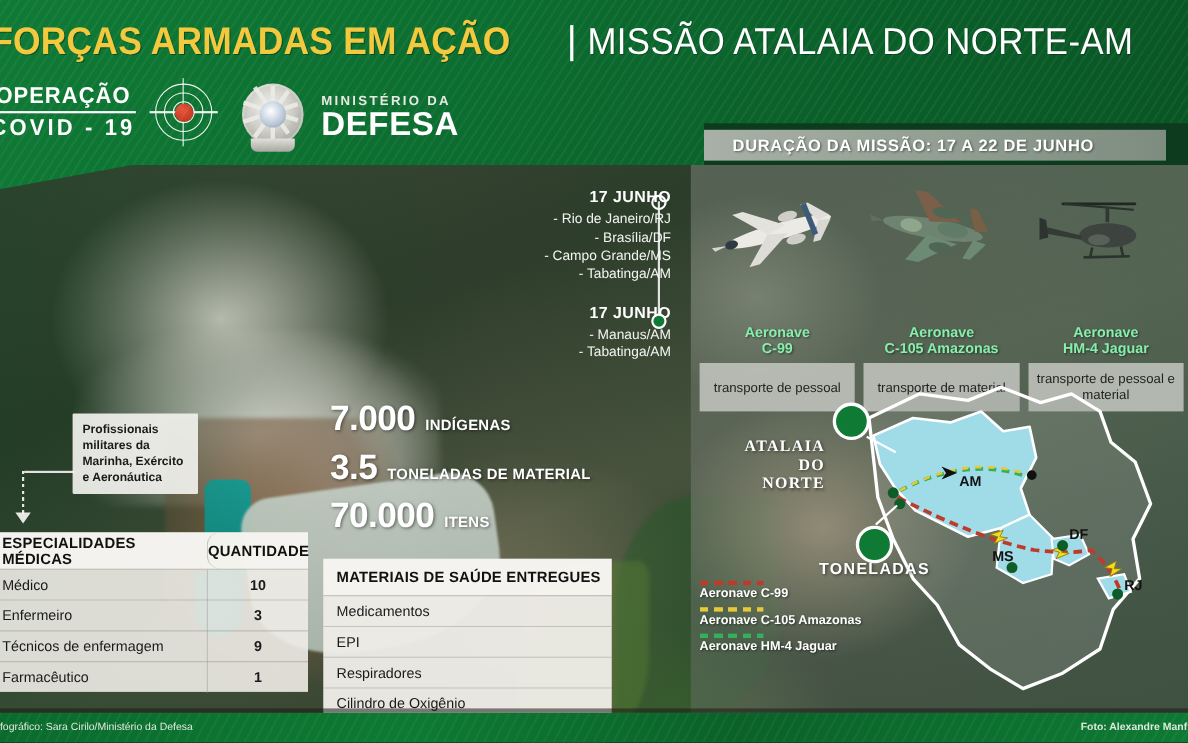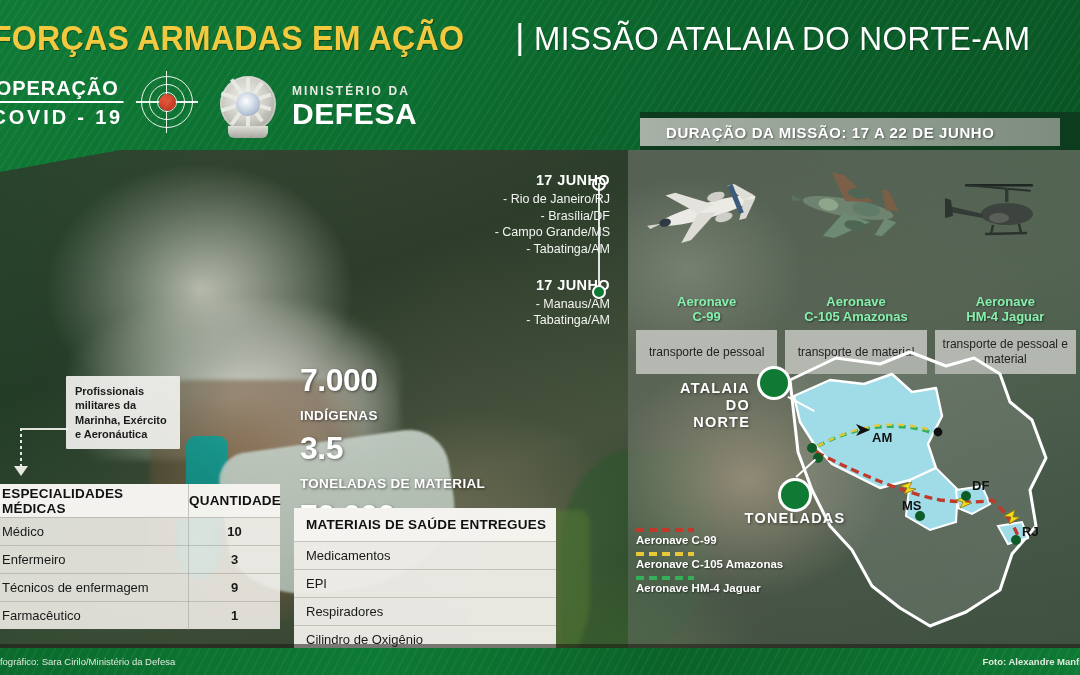--- a/index.html
+++ b/index.html
@@ -129,21 +129,21 @@
   .tl-list li{ font-size:12.5px; line-height:1.33; color:#f2f5f1; }
   .tl-gap{ height:19px; }
   .tl-axis{ position:absolute; left:592px; top:175px; height:120px; width:14px; }
   .tl-line{ position:absolute; left:6px; top:8px; width:2px; height:108px; background:rgba(255,255,255,.85); }
   .tl-dot{ position:absolute; left:0; width:14px; height:14px; border-radius:50%; border:2.4px solid #ffffff; background:#12803a; }
   .tl-dot.top{ top:2px; background:transparent; }
   .tl-dot.bot{ top:110px; background:#0e7a36; }
 
   
   .stats{ position:absolute; left:300px; top:362px; color:#fff; }
-  .stat{ display:flex; align-items:baseline; gap:9px; margin-bottom:7px;flex-direction:column; }
+  .stat{ display:flex; align-items:baseline; gap:9px; margin-bottom:7px; }
   .stat .num{ font-size:32px; font-weight:bold; letter-spacing:-.5px; text-shadow:1px 1px 3px rgba(0,0,0,.5); }
   .stat .lbl{ font-size:13.5px; font-weight:bold; letter-spacing:.3px; text-shadow:1px 1px 3px rgba(0,0,0,.55); }
 
   
   .callout{
     position:absolute; left:66px; top:376px; width:114px; padding:8px 9px;
     background:rgba(240,240,236,.93); color:#1b1b1b;
     font-size:11px; line-height:1.3; font-weight:bold; border-radius:1px;
   }
   .callout-elbow{ position:absolute; left:22px; top:428px; width:46px; height:2px; background:rgba(245,245,240,.9); }
@@ -156,21 +156,21 @@
   .tbl{ position:absolute; background:rgba(238,236,231,.90); }
   .tbl-head{
     background:rgba(244,243,239,.94); color:#111; font-size:13.5px; font-weight:bold;
     letter-spacing:.2px; display:flex; align-items:center; height:33px;
   }
   .tbl-row{ display:flex; align-items:center; height:28px; border-top:1px solid rgba(150,148,140,.45); color:#191919; font-size:13px; }
   .c-name{ padding-left:12px; flex:1; }
   .c-qty{ width:92px; text-align:center; font-weight:bold; }
   .tblA{ left:-10px; top:484px; width:290px; }
   .tblA .tbl-head .c-name{ padding-left:12px; }
-  .tblA .tbl-head .c-qty{ border-left:1px solid rgba(150,148,140,.5); height:33px; line-height:33px; }
+  .tblA .tbl-head .c-qty{ border-left:1px solid rgba(150,148,140,.5); height:33px; line-height:33px;border-radius:12px; }
   .tblA .tbl-row .c-qty{ border-left:1px solid rgba(150,148,140,.45); height:28px; line-height:28px; }
   .tblB{ left:294px; top:508px; width:262px; }
   .tblB .tbl-row{ background:rgba(238,236,231,.62); }
 
   
   .panel{
     position:absolute; left:628px; top:150px; width:452px; height:500px;
     background:linear-gradient(165deg, rgba(120,128,118,.55), rgba(96,104,96,.5));
     overflow:hidden;
   }
@@ -203,21 +203,21 @@
     display:flex; flex-direction:column; justify-content:center;
   }
 
   
   .map{ position:absolute; left:760px; top:340px; width:320px; height:300px; }
   .map-pin{ position:absolute; width:34px; height:34px; border-radius:50%; background:#0e7a33; border:3.5px solid #ffffff; }
   .pin-atalaia{ left:757px; top:366px; }
   .pin-tabatinga{ left:778px; top:478px; }
   .pin-lead{ position:absolute; background:#ffffff; height:1.6px; transform-origin:left center; }
   .map-label{ position:absolute; color:#ffffff; font-size:14.5px; font-weight:bold; letter-spacing:1.2px; line-height:1.18; text-shadow:1px 1px 3px rgba(0,0,0,.55); }
-  .lbl-atalaia{ left:672px; top:380px; text-align:right; width:78px; }
+  .lbl-atalaia{ left:672px; top:398px; text-align:right; width:78px;font-family:Liberation Serif, serif; }
   .lbl-tabatinga{ left:740px; top:510px; width:110px; text-align:center; }
 
   .legend{ position:absolute; left:636px; top:528px; }
   .leg-row{ margin-bottom:6px; }
   .leg-dash{ height:4px; width:58px; margin-bottom:2px; }
   .leg-text{ color:#ffffff; font-size:11.5px; font-weight:bold; text-shadow:1px 1px 2px rgba(0,0,0,.5); }
 
   
   .footer{
     position:absolute; left:0; bottom:0; width:1080px; height:27px;

